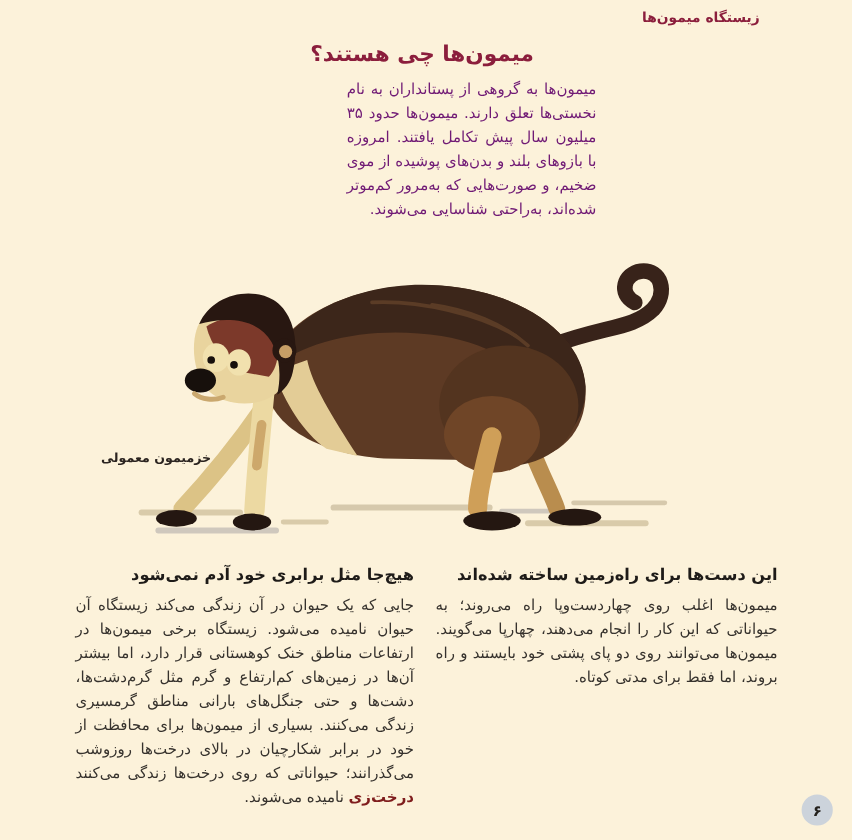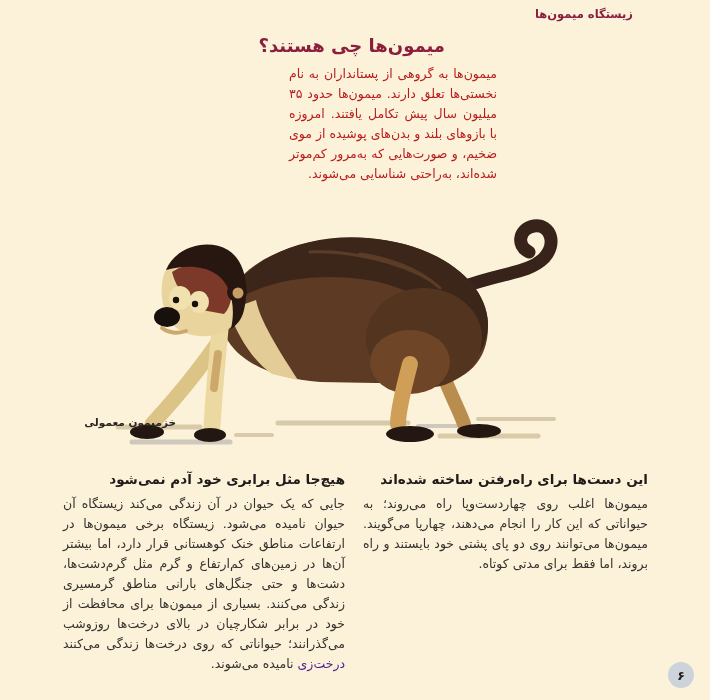--- a/index.html
+++ b/index.html
@@ -14,42 +14,42 @@
     top:7px;right:77px;
     font-size:11.5px;font-weight:bold;color:#8b1e3c;
   }
   .page-title{
     top:35px;right:265px;
     font-size:18px;font-weight:bold;color:#8b1e3c;
     white-space:nowrap;
   }
   .intro-body{
     top:64px;right:213px;width:208px;
-    font-size:12.5px;line-height:20px;color:#b91c1c;
+    font-size:12.5px;line-height:20px;color:#701a75;
     text-align:justify;
   }
   .illustration{left:110px;top:214px;width:450px;height:240px;}
   .monkey-caption{
     left:92px;top:376px;width:84px;
     font-size:10.5px;font-weight:bold;color:#2b2420;
-    text-align:center;white-space:nowrap;margin-top:40px;
+    text-align:center;white-space:nowrap;
   }
   .section{top:471px;}
   .section.left-col{left:63px;width:282px;}
   .section.right-col{left:363px;width:285px;}
   .section h3{
     margin:0 0 7px 0;
     font-size:13.5px;font-weight:bold;color:#1e1b18;
   }
   .section p{
     margin:0;
     font-size:12.5px;line-height:20px;color:#36322d;
     text-align:justify;
   }
-  .bold-term{font-weight:normal;color:#4c1d95;margin-top:32px;}
+  .bold-term{font-weight:bold;color:#7f1d1d;margin-top:32px;}
   .page-badge{
     right:16px;bottom:12px;width:26px;height:26px;border-radius:50%;
     background:#ccd3db;
     display:flex;align-items:center;justify-content:center;
     font-size:12.5px;font-weight:bold;color:#24211d;
   }
 </style>
 </head>
 <body>
 
@@ -119,19 +119,19 @@
 </div>
 
 <div class="abs monkey-caption">خزمیمون معمولی</div>
 
 <div class="abs section left-col">
   <h3>هیچ‌جا مثل برابر‌ی خود آدم نمی‌شود</h3>
   <p><span>جایی که یک حیوان در آن زندگی می‌کند زیستگاه آن حیوان نامیده می‌شود. زیستگاه برخی میمون‌ها در ارتفاعات مناطق خنک کوهستانی قرار دارد، اما بیشتر آن‌ها در زمین‌های کم‌ارتفاع و گرم مثل گرم‌دشت‌ها، دشت‌ها و حتی جنگل‌های بارانی مناطق گرمسیری زندگی می‌کنند. بسیاری از میمون‌ها برای محافظت از خود در برابر شکارچیان در بالای درخت‌ها روزوشب می‌گذرانند؛ حیواناتی که روی درخت‌ها زندگی می‌کنند </span><span class="bold-term">درخت‌زی</span><span> نامیده می‌شوند.</span></p>
 </div>
 
 <div class="abs section right-col">
-  <h3>این دست‌ها برای راه‌رفتن ساخته شده‌اند</h3>
+  <h3>این دست‌ها برای راه‌زمین ساخته شده‌اند</h3>
   <p>میمون‌ها اغلب روی چهاردست‌وپا راه می‌روند؛ به حیواناتی که این کار را انجام می‌دهند، چهارپا می‌گویند. میمون‌ها می‌توانند روی دو پای پشتی خود بایستند و راه بروند، اما فقط برای مدتی کوتاه.</p>
 </div>
 
 <div class="abs page-badge">
   <span>۶</span>
 </div>
 
 </body></html>

